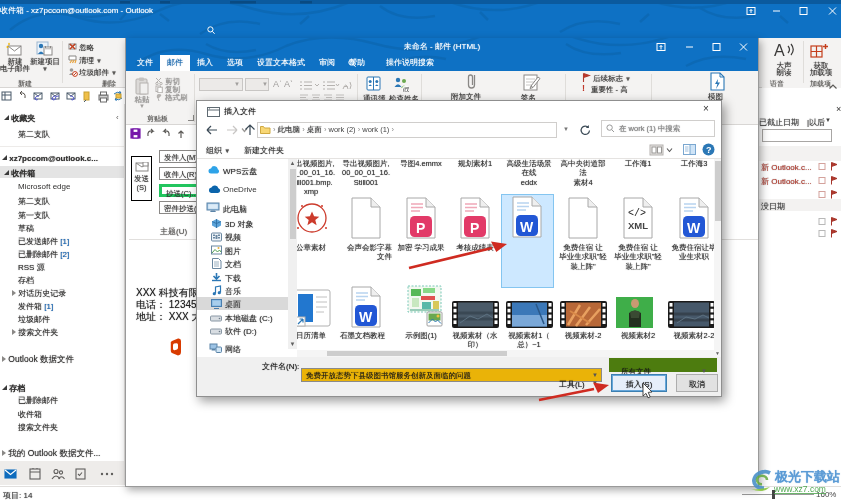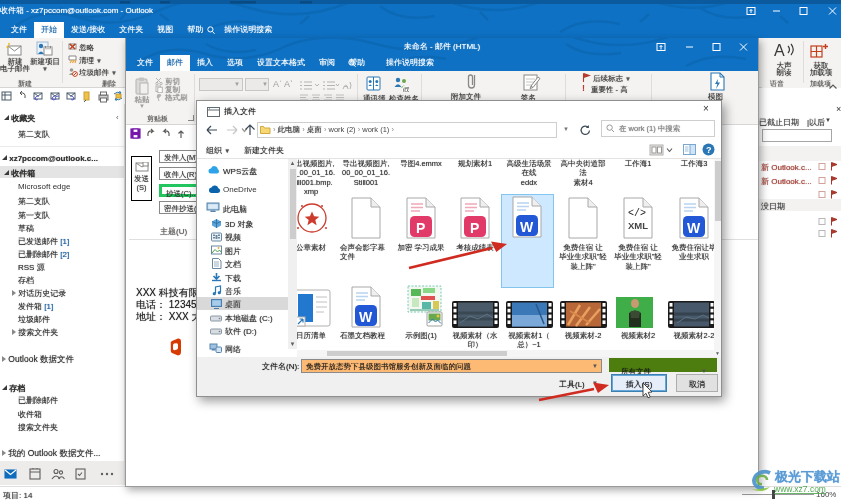--- a/index.html
+++ b/index.html
@@ -38,23 +38,20 @@
       <g stroke="#fff" fill="none" stroke-width="1">
         <rect x="2" y="1.5" width="8" height="7"></rect>
             <path d="M4,1.5 v-0 M6,3.5 l0,0"></path>
             <path d="M6,7 l0,-3.5 M4.6,5 l1.4,-1.5 1.4,1.5"></path>
         <path d="M28,5 h7"></path>
         <rect x="55" y="1.5" width="7" height="7"></rect>
         <path d="M84,1.5 l7,7 M91,1.5 l-7,7"></path>
       </g>
     </svg>
 
-    <div class="ab" style="left:4px;top:22px;height:16px;white-space:nowrap">
-      <span class="tab wcjk">文件</span><span class="tab tabsel">开始</span><span class="tab wcjk">发送/接收</span><span class="tab wcjk">文件夹</span><span class="tab wcjk">视图</span><span class="tab wcjk">帮助</span><span class="tab wcjk" style="padding-left:14px">操作说明搜索</span>
-    </div>
     <svg class="ab" style="left:207px;top:26px" width="8" height="9" viewBox="0 0 8 9">
           <circle cx="3.4" cy="3.4" r="2.6" stroke="#fff" fill="none" stroke-width="1"></circle>
           <path d="M5.4,5.4 L7.6,7.8" stroke="#fff" stroke-width="1"></path>
         </svg>
   </div>
 
   <div class="ab" id="mainribbon" style="left:0;top:38px;width:841px;height:50px;background:#f4f3f2;border-bottom:1px solid #d8d6d4">
 
     <svg class="ab" style="left:6px;top:4px" width="16" height="15" viewBox="0 0 16 15">
           <rect x="2" y="4" width="13" height="9" fill="#fff" stroke="#8a8886" stroke-width="1"></rect>
@@ -631,21 +628,21 @@
         </svg>
     <svg class="ab" style="left:381px;top:38px" width="32" height="42" viewBox="0 0 32 42">
           <path d="M2,1 h19 l9,9 v31 h-28z" fill="#fff" stroke="#a8a8a8"></path>
           <path d="M21,1 v9 h9" fill="#efefef" stroke="#a8a8a8"></path>
           <path d="M6,7 h12 M6,10.5 h12 M6,14 h9" stroke="#b8d4f0" stroke-width="1.4"></path>
           <rect x="5" y="19" width="22" height="21" rx="4.5" fill="#2257d5"></rect>
           <text x="9" y="35.5" font-size="14" font-weight="bold" fill="#fff" font-family="Liberation Sans">W</text>
         </svg>
 
     <div class="ab cjk" style="left:-12px;top:84px;width:52px;text-align:center;line-height:9.3px;font-size:7.5px">公章素材</div>
-    <div class="ab cjk" style="left:43px;top:84px;width:52px;text-align:left;line-height:9.3px;font-size:7.5px">会声会影字幕<br>文件</div>
+    <div class="ab cjk" style="left:43px;top:84px;width:52px;text-align:right;line-height:9.3px;font-size:7.5px">会声会影字幕<br>文件</div>
     <div class="ab cjk" style="left:98px;top:84px;width:52px;text-align:center;line-height:9.3px;font-size:7.5px">加密 学习成果</div>
     <div class="ab cjk" style="left:152px;top:84px;width:52px;text-align:center;line-height:9.3px;font-size:7.5px">考核成绩表</div>
     <div class="ab cjk" style="left:260px;top:84px;width:52px;text-align:center;line-height:9.3px;font-size:7.5px">免费住宿 让<br>毕业生求职"轻<br>装上阵"</div>
     <div class="ab cjk" style="left:315px;top:84px;width:52px;text-align:center;line-height:9.3px;font-size:7.5px">免费住宿 让<br>毕业生求职"轻<br>装上阵"</div>
     <div class="ab cjk" style="left:371px;top:84px;width:52px;text-align:center;line-height:9.3px;font-size:7.5px">免费住宿让毕<br>业生求职</div>
 
     <svg class="ab" style="left:-3px;top:130px" width="37" height="38" viewBox="0 0 37 38">
           <rect x="1" y="1" width="35" height="36" rx="2" fill="#fff" stroke="#b0b0b0"></rect>
           <rect x="4" y="5" width="15" height="28" fill="#2277cf"></rect>
           <path d="M22,8 h11 M22,13 h11 M22,18 h11 M22,23 h8" stroke="#c0c0c0"></path>
@@ -759,21 +756,21 @@
   <div class="ab" style="left:517px;top:58px;width:7px;height:198px;background:#f5f5f5">
     <div class="ab" style="left:0.5px;top:2px;width:6px;height:60px;background:#cdcdcd"></div>
     <div class="ab" style="left:0;bottom:1px;width:7px;color:#606060;font-size:5px;text-align:center">▼</div>
   </div>
   <div class="ab" style="left:100px;top:249px;width:417px;height:7px;background:#f5f5f5">
         <div class="ab" style="left:30px;top:1px;width:180px;height:5px;background:#cdcdcd"></div>
       </div>
 
   <div class="ab" id="dlgbottom" style="left:0;top:256px;width:524px;height:39px;background:#f0f0f0">
     <div class="ab cjk" style="left:65px;top:4px;font-size:8px;color:#1a1a1a">文件名(N):</div>
-    <div class="ab" style="left:104px;top:2px;width:301px;height:14px;background:#fdba74;border:1px solid #8a8a8a">
+    <div class="ab" style="left:104px;top:11px;width:301px;height:14px;background:#eab308;border:1px solid #8a8a8a">
       <div class="cjk" style="margin:2px 0 0 4px;font-size:7.5px;color:#1a1a1a">免费开放态势下县级图书馆服务创新及面临的问题</div>
       <div class="ab" style="right:3px;top:3px;font-size:6px;color:#555">▼</div>
     </div>
     <div class="ab" style="left:412px;top:1px;width:108px;height:14px;background:#fff;border:7px solid #4d7c0f">
       <div class="cjk" style="margin:2px 0 0 5px;font-size:7.5px;color:#1a1a1a">所有文件</div>
       <div class="ab" style="right:3px;top:3px;font-size:6px;color:#555">▼</div>
     </div>
     <div class="ab cjk" style="left:362px;top:22px;font-size:8px;color:#1a1a1a">工具(L)</div>
     <div class="ab" style="left:395px;top:23px;font-size:6px;color:#555">▼</div>
     <div class="ab" style="left:414px;top:17px;width:56px;height:18px;background:#e6eefa;border:1px solid #3c7fb1;box-shadow:0 0 0 1px #66a7da inset">

